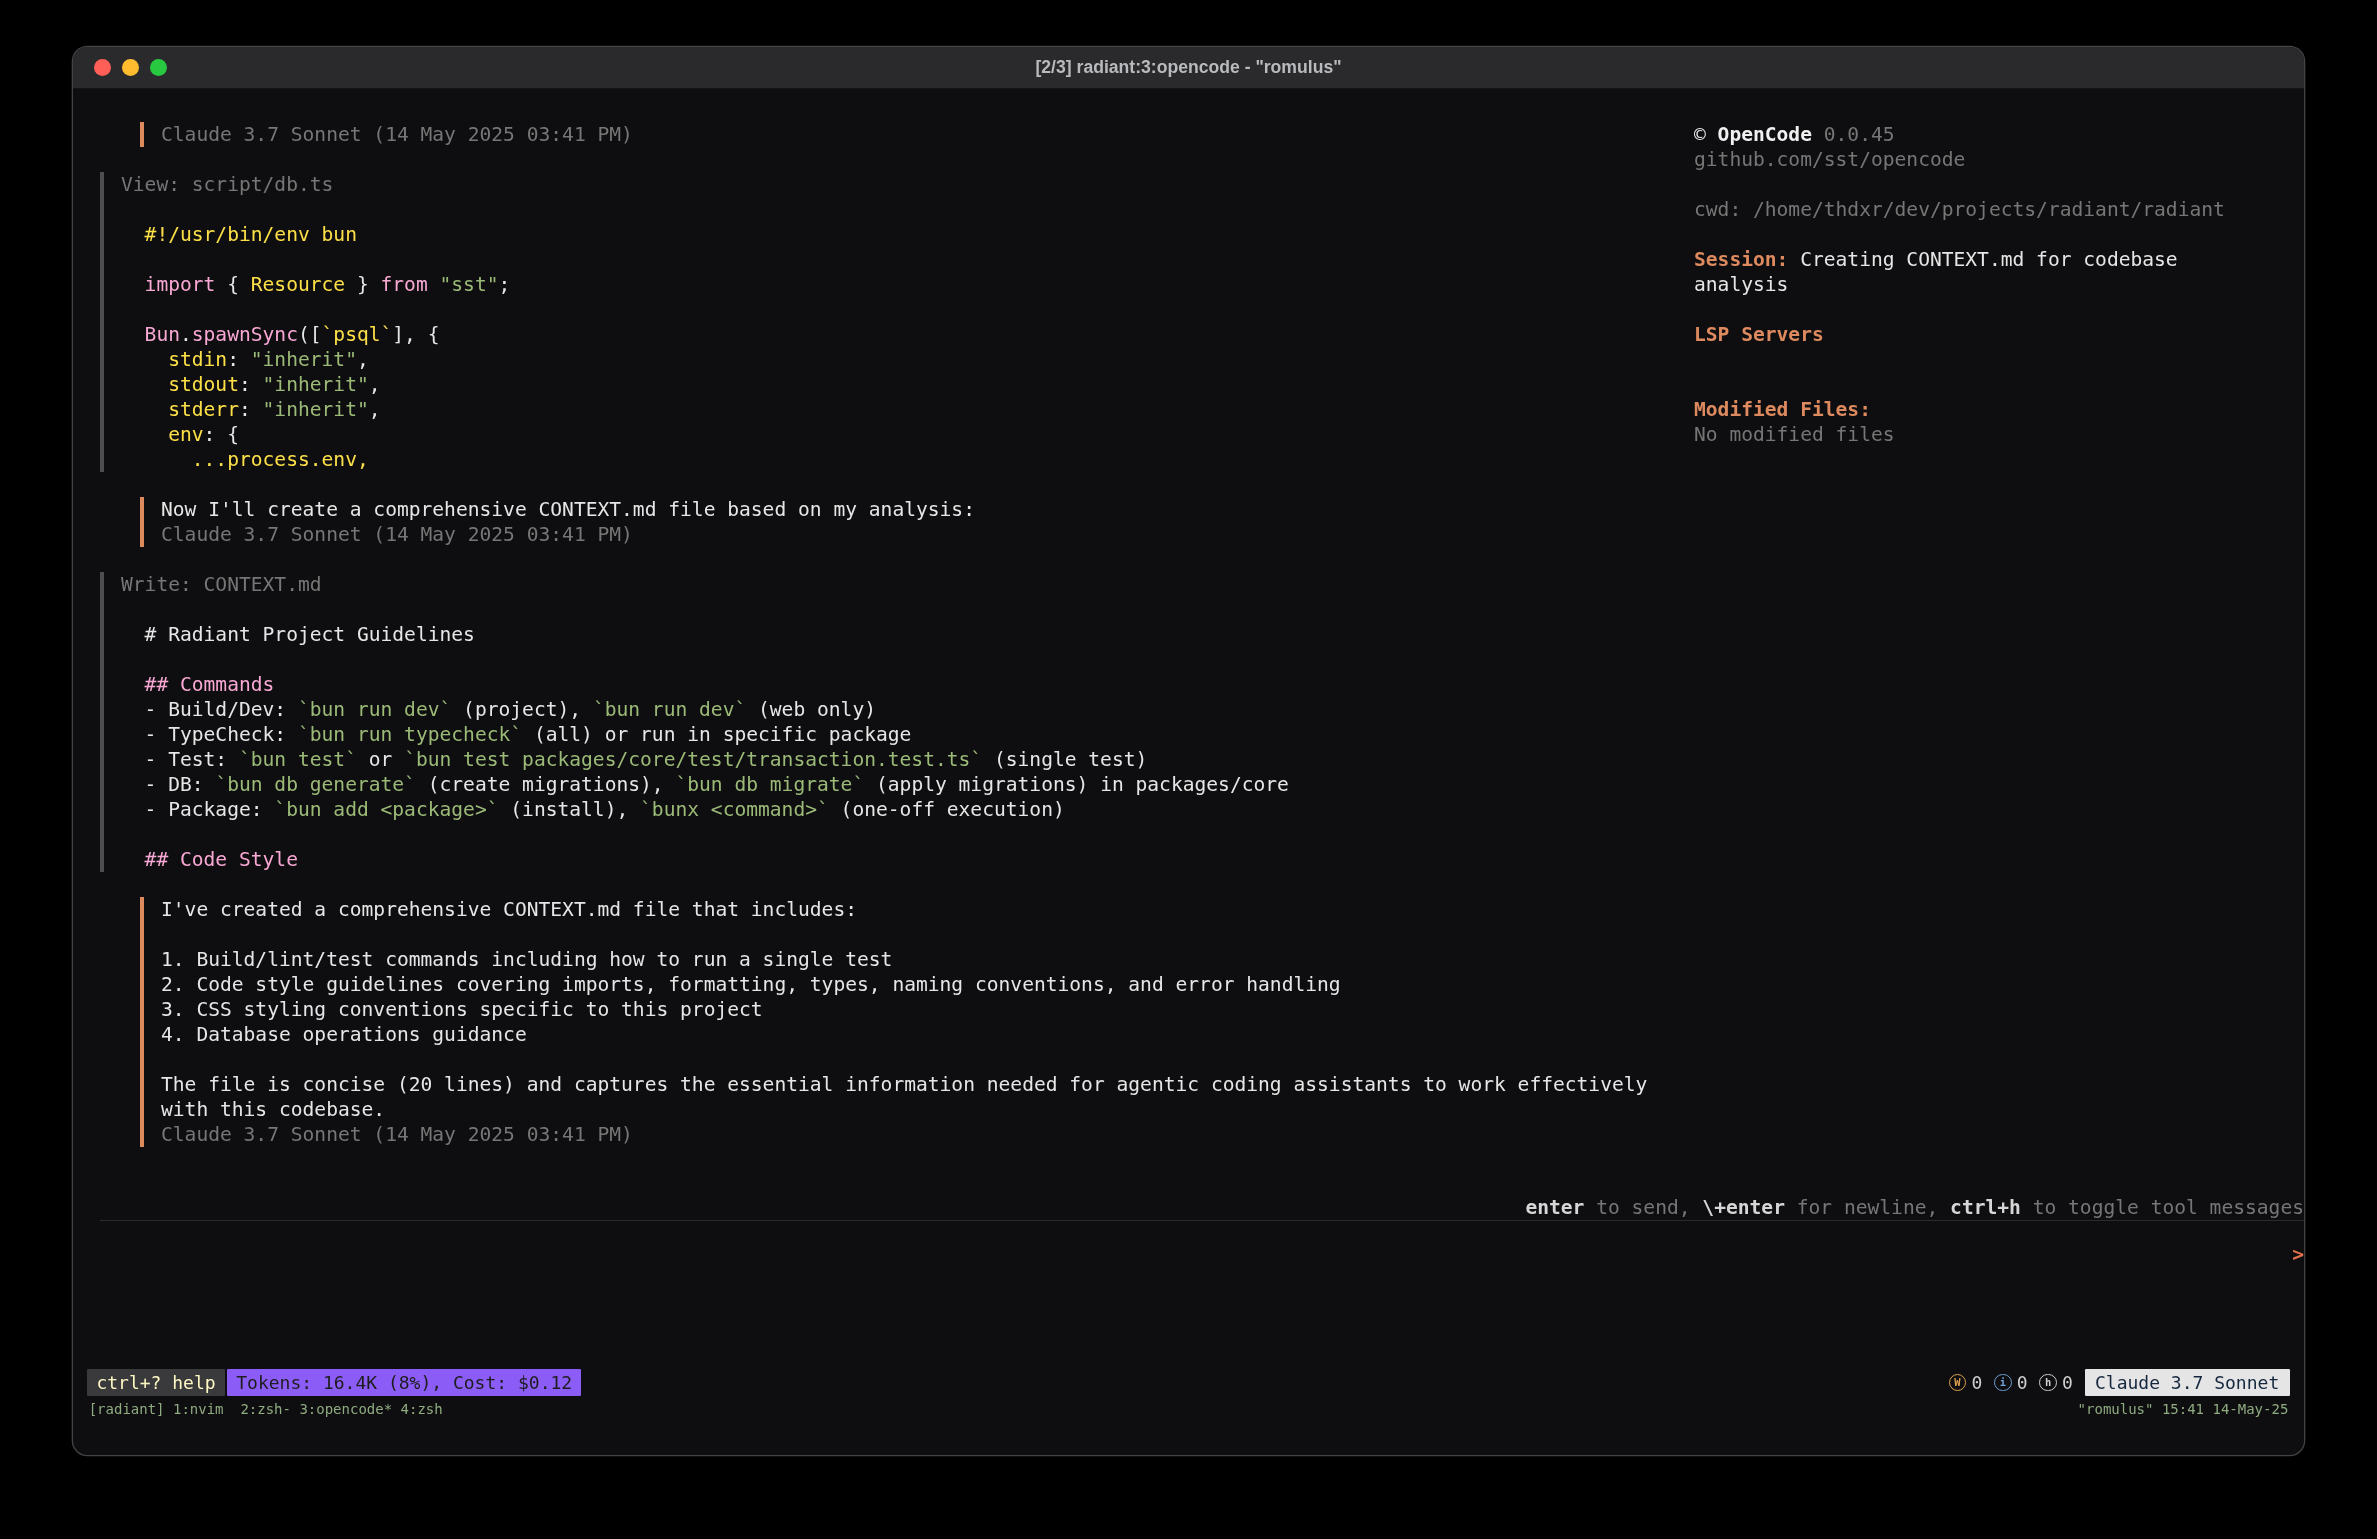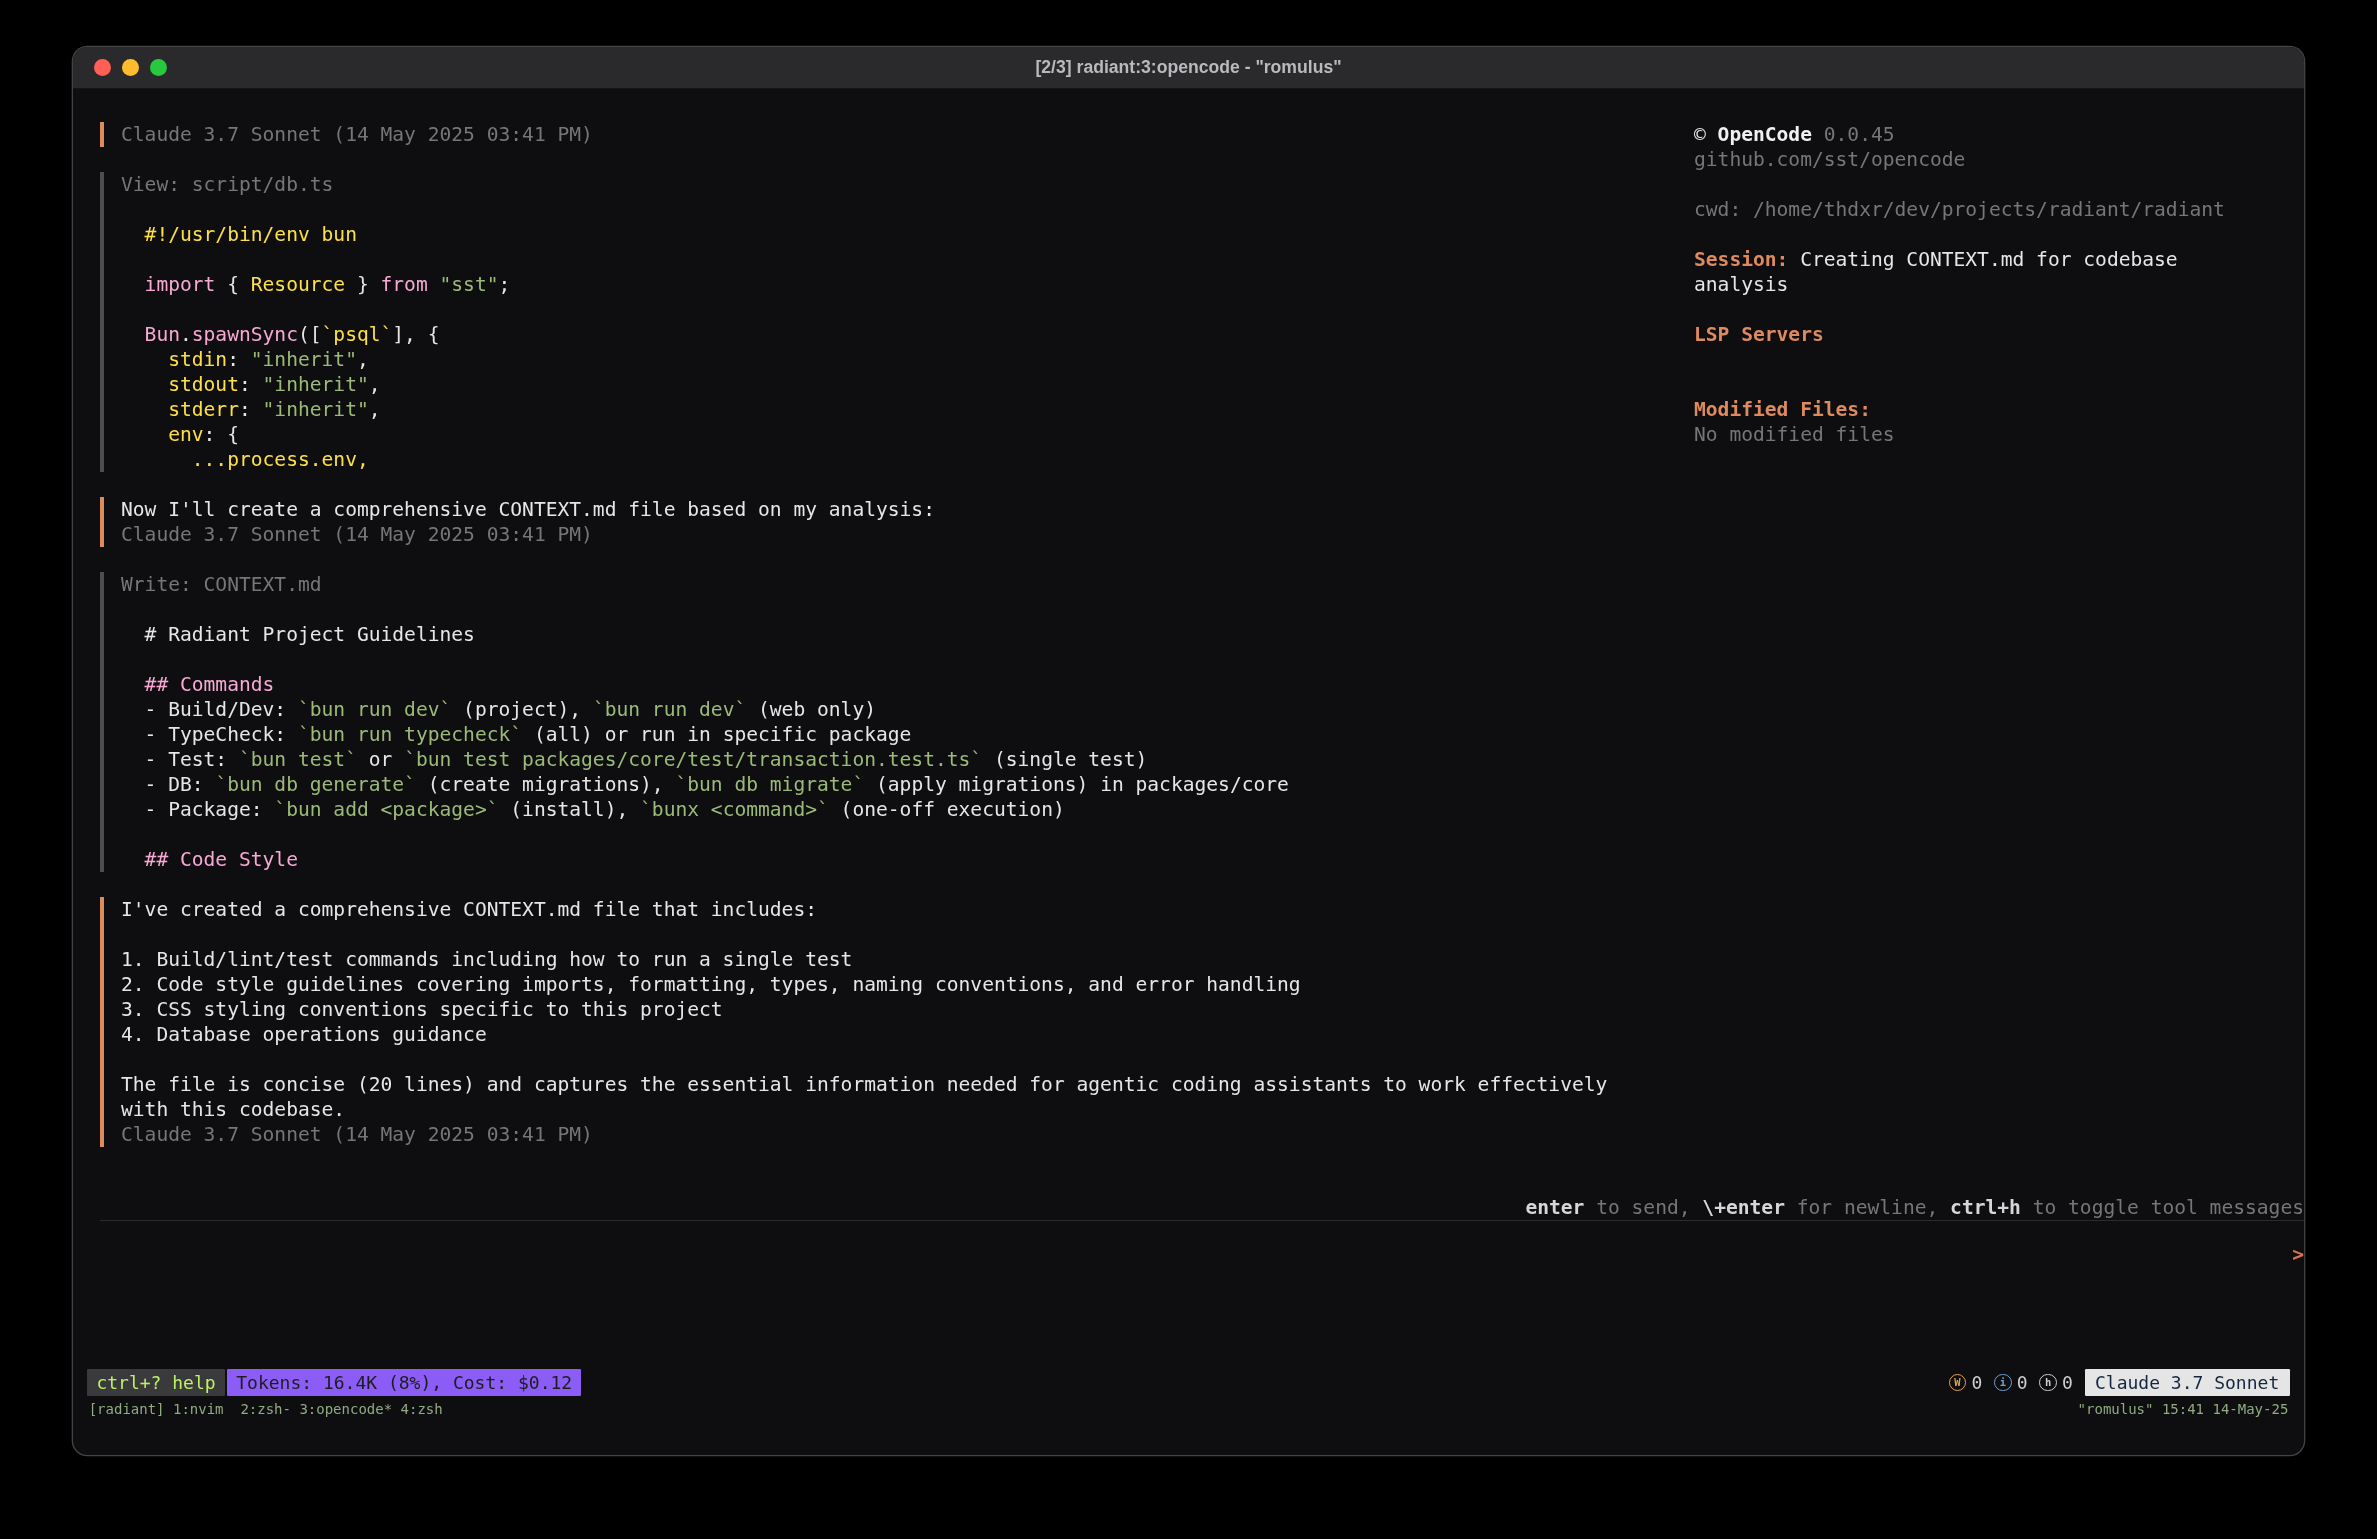--- a/index.html
+++ b/index.html
@@ -16,21 +16,21 @@
   .traffic-lights { position:absolute; left:21px; top:0; height:100%; display:flex; align-items:center; gap:11px; }
   .tl { width:17px; height:17px; border-radius:50%; display:inline-block; }
   .tl-close { background:#ff5f57; } .tl-min { background:#febc2e; } .tl-max { background:#28c840; }
 
   .content { position:absolute; top:42px; left:0; right:0; bottom:0; }
   .columns { display:flex; }
   .chat-col { width:1621px; flex:none; padding:33px 0 0 27px; }
   .sidebar  { flex:1; padding:33px 26px 0 0; }
 
   .block { border-left:4.6px solid #4e4e50; padding-left:17px; margin-bottom:25px; }
-  .block.orange { border-color:#de8a5f; }
+  .block.orange { border-color:#de8a5f;margin-left:40px; }
 
   .line, .rich div { white-space:pre; min-height:25px; }
   .rich { color:#e6e6e6; }
 
   .c-fg    { color:#e6e6e6; }
   .c-gray  { color:#767676; }
   .c-red   { color:#fde047; }
   .c-blue  { color:#f9a8d4; }
   .c-green { color:#9cba77; }
   .c-obold { color:#de8a5f; font-weight:700; }
@@ -41,21 +41,21 @@
 
   .bottom { position:absolute; left:0; right:0; bottom:0;text-align:right; }
   .help-line { padding-left:27px; height:25px; }
   .separator { border-top:1.3px solid #2b2b2d; margin-left:27px; }
   .input-zone { height:147px; padding:21px 0 0 29px; cursor:text; }
   .prompt { color:#e0714a; font-weight:700; }
 
   .statusbar { height:29px; display:flex; align-items:center; padding:0 14.4px; font-size:18px; line-height:23.5px; }
   .sb-left { display:flex; gap:2.6px; }
   .sb-box { padding:1.3px 9px; border-radius:1.3px; white-space:pre; }
-  .sb-hint { background:#3a3a3c; color:#bef264; }
+  .sb-hint { background:#3a3a3c; color:#fef9c3; }
   .sb-tokens { background:#8b5cf6; color:#1d1d1d; }
   .sb-right { margin-left:auto; display:flex; align-items:center; gap:11.7px; }
   .diag { display:flex; align-items:center; gap:5.2px; }
   .diag .circle { width:17.6px; height:17.6px; border-radius:50%; border:1.3px solid; display:flex;
                   align-items:center; justify-content:center; font-size:10.4px; font-weight:700; }
   .diag-warn .circle { border-color:#dfa14f; color:#dfa14f; }
   .diag-info .circle { border-color:#6f9fd3; color:#6f9fd3; }
   .diag-hint .circle { border-color:#cfcfcf; color:#cfcfcf; }
   .diag .count { color:#cfcfcf; }
   .sb-badge { background:#e5e5e5; color:#14273f; padding:1.3px 10.4px; border-radius:1.3px; white-space:pre; }

